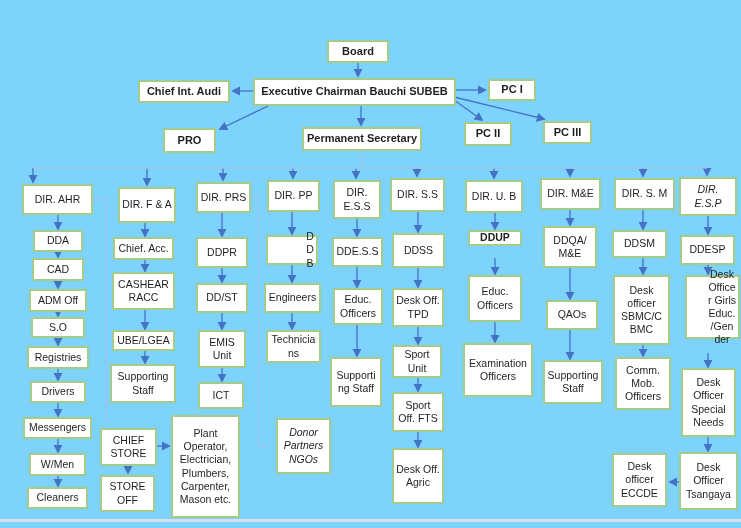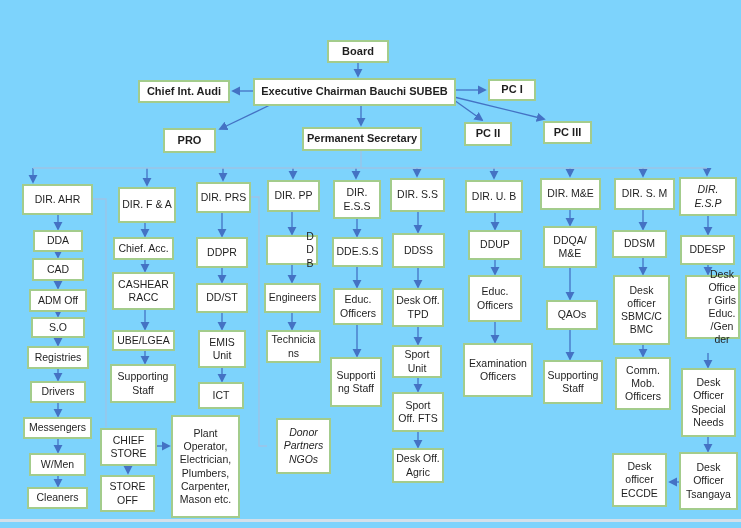--- a/index.html
+++ b/index.html
@@ -166,23 +166,23 @@
   <div class="box" style="left:276px;top:418px;width:55px;height:56px;font-style:italic;">Donor Partners NGOs</div>
 
   <div class="box" style="left:332px;top:237px;width:51px;height:30px;">DDE.S.S</div>
   <div class="box" style="left:333px;top:288px;width:50px;height:37px;">Educ. Officers</div>
   <div class="box" style="left:330px;top:357px;width:52px;height:50px;">Supporting Staff</div>
 
   <div class="box" style="left:392px;top:233px;width:53px;height:35px;">DDSS</div>
   <div class="box" style="left:392px;top:288px;width:52px;height:39px;">Desk Off. TPD</div>
   <div class="box" style="left:392px;top:345px;width:50px;height:33px;">Sport Unit</div>
   <div class="box" style="left:392px;top:392px;width:52px;height:40px;">Sport Off. FTS</div>
-  <div class="box" style="left:392px;top:448px;width:52px;height:35px;">Desk Off. Agric</div>
+  <div class="box" style="left:392px;top:448px;width:52px;height:56px;">Desk Off. Agric</div>
 
-  <div class="box" style="left:468px;top:230px;width:54px;height:30px;">DDUP</div>
+  <div class="box" style="left:468px;top:230px;width:54px;height:16px;font-weight:bold;">DDUP</div>
   <div class="box" style="left:468px;top:275px;width:54px;height:47px;">Educ. Officers</div>
   <div class="box" style="left:463px;top:343px;width:70px;height:54px;">Examination Officers</div>
 
   <div class="box" style="left:543px;top:226px;width:54px;height:42px;">DDQA/ M&amp;E</div>
   <div class="box" style="left:546px;top:300px;width:52px;height:30px;">QAOs</div>
   <div class="box" style="left:543px;top:360px;width:60px;height:44px;">Supporting Staff</div>
 
   <div class="box" style="left:612px;top:230px;width:55px;height:28px;">DDSM</div>
   <div class="box" style="left:613px;top:275px;width:57px;height:70px;">Desk officer SBMC/C BMC</div>
   <div class="box" style="left:615px;top:357px;width:56px;height:53px;">Comm. Mob. Officers</div>

